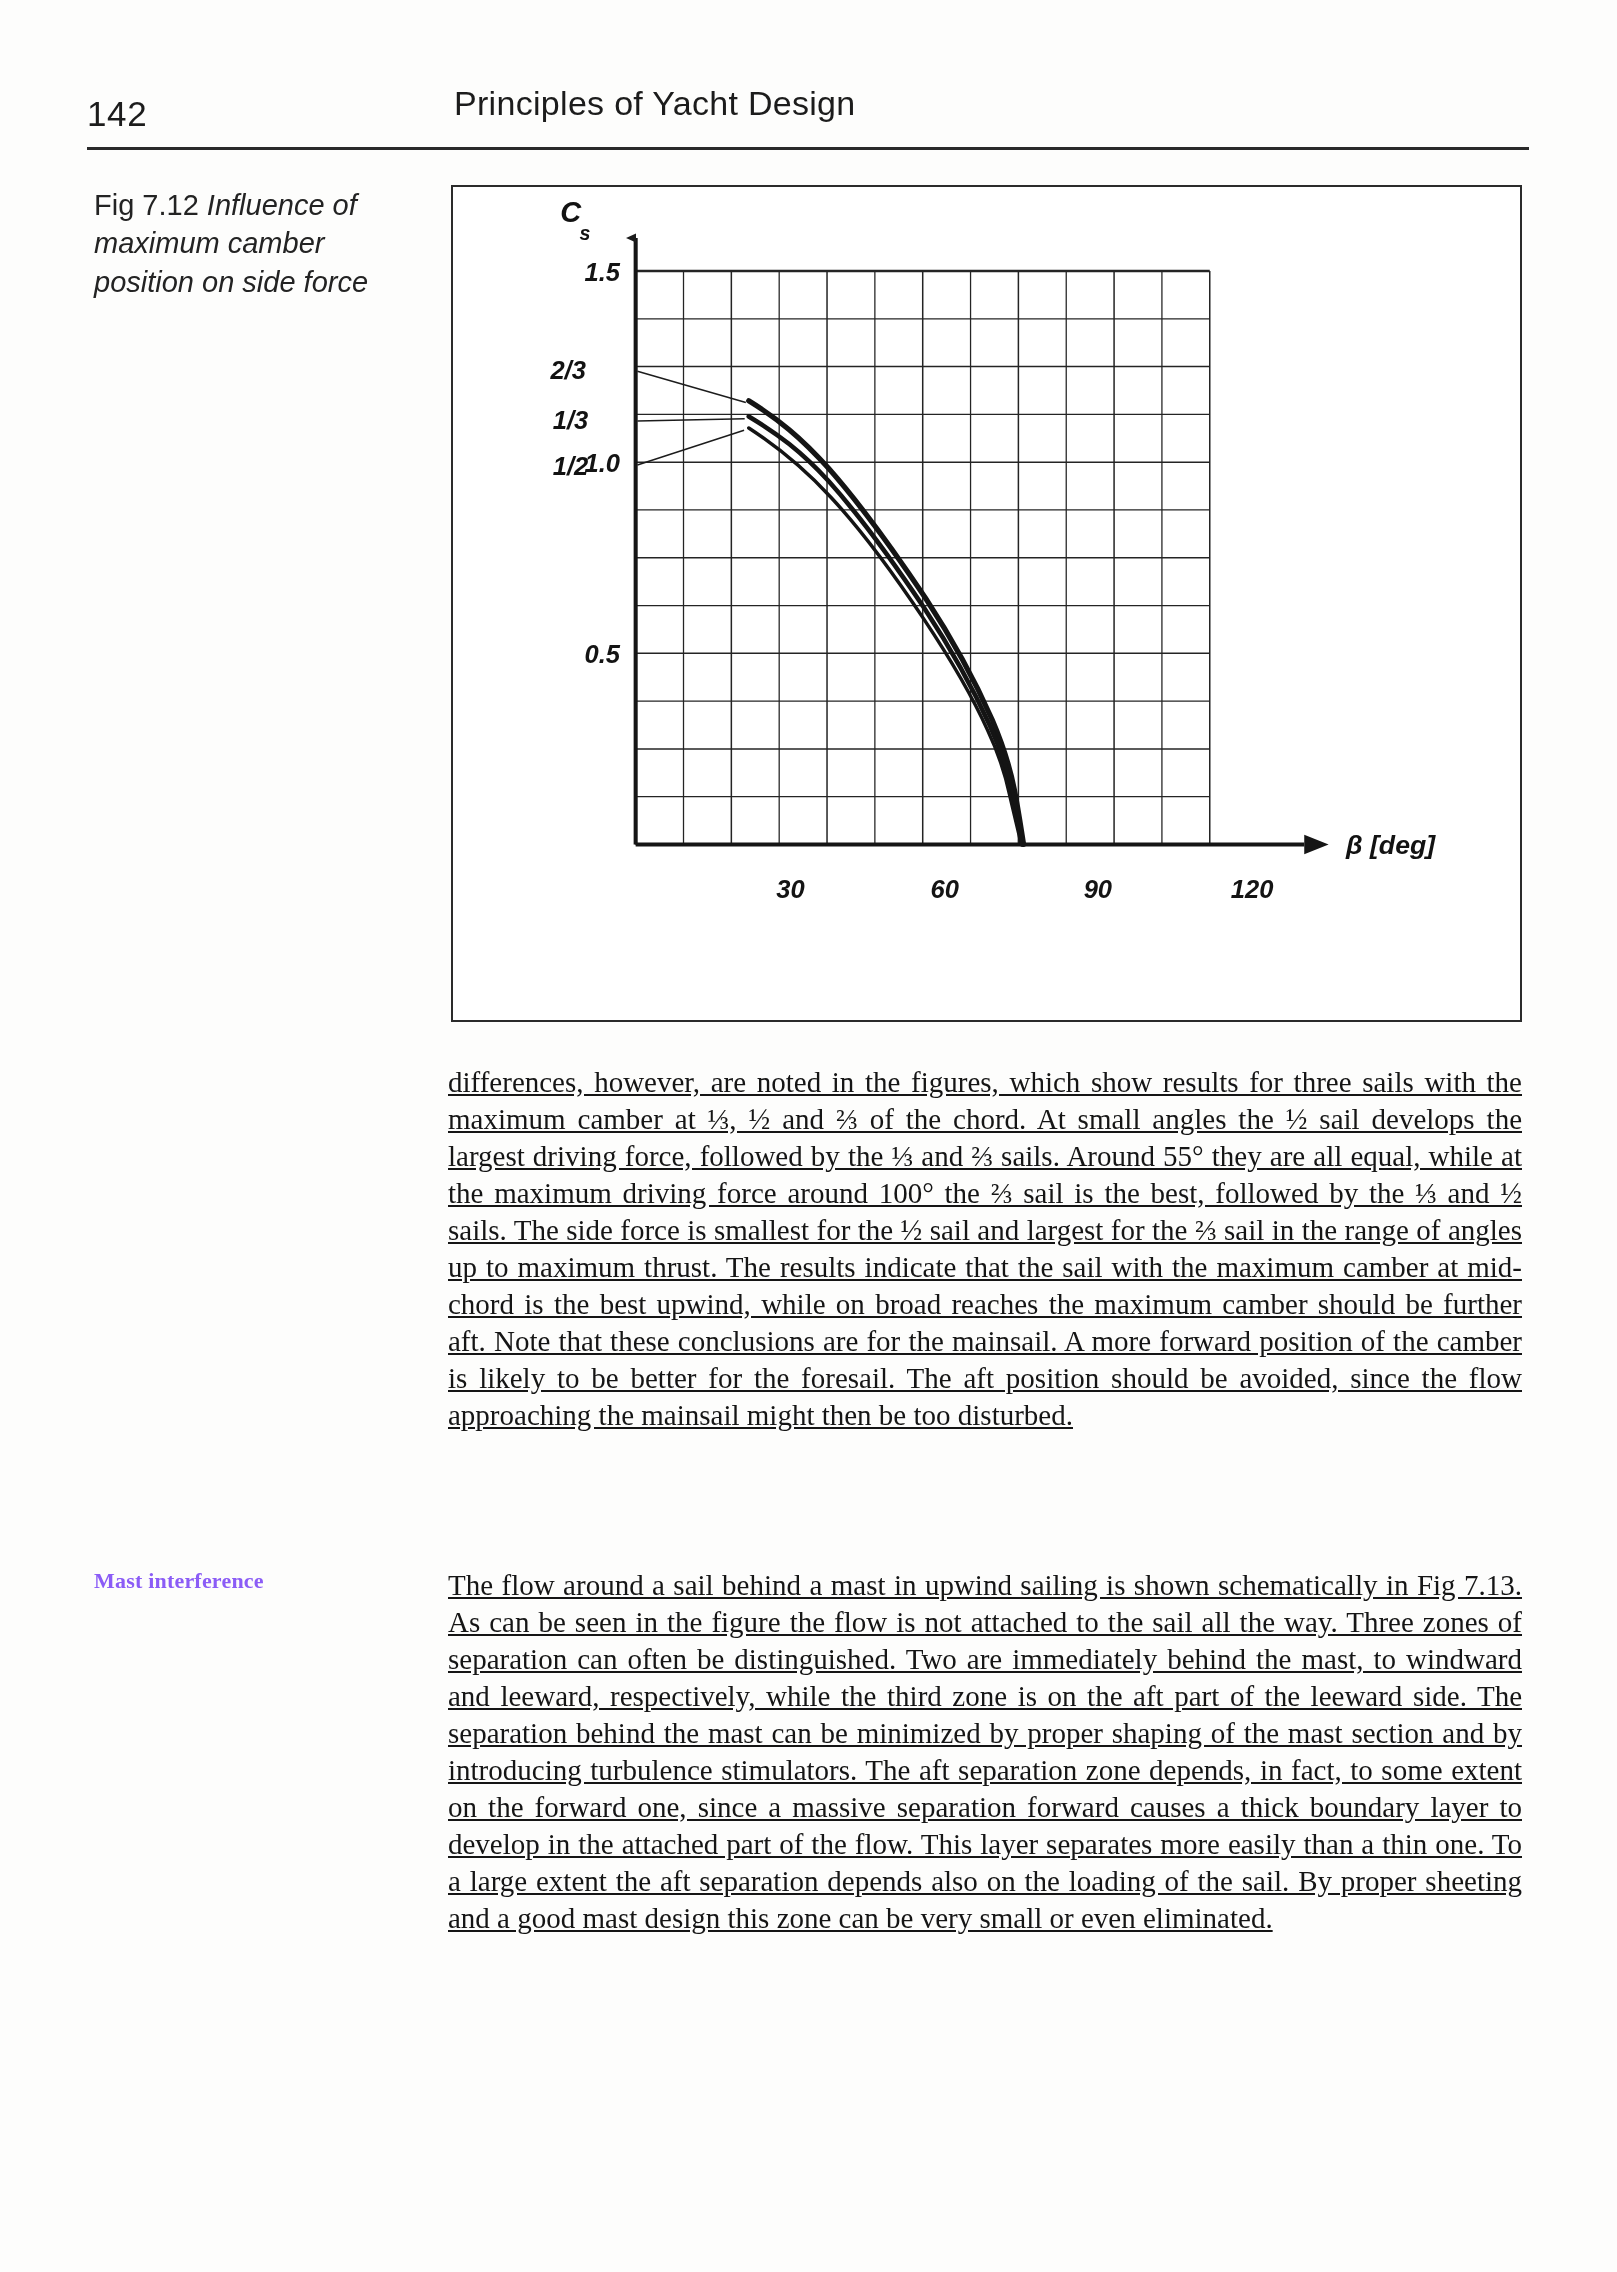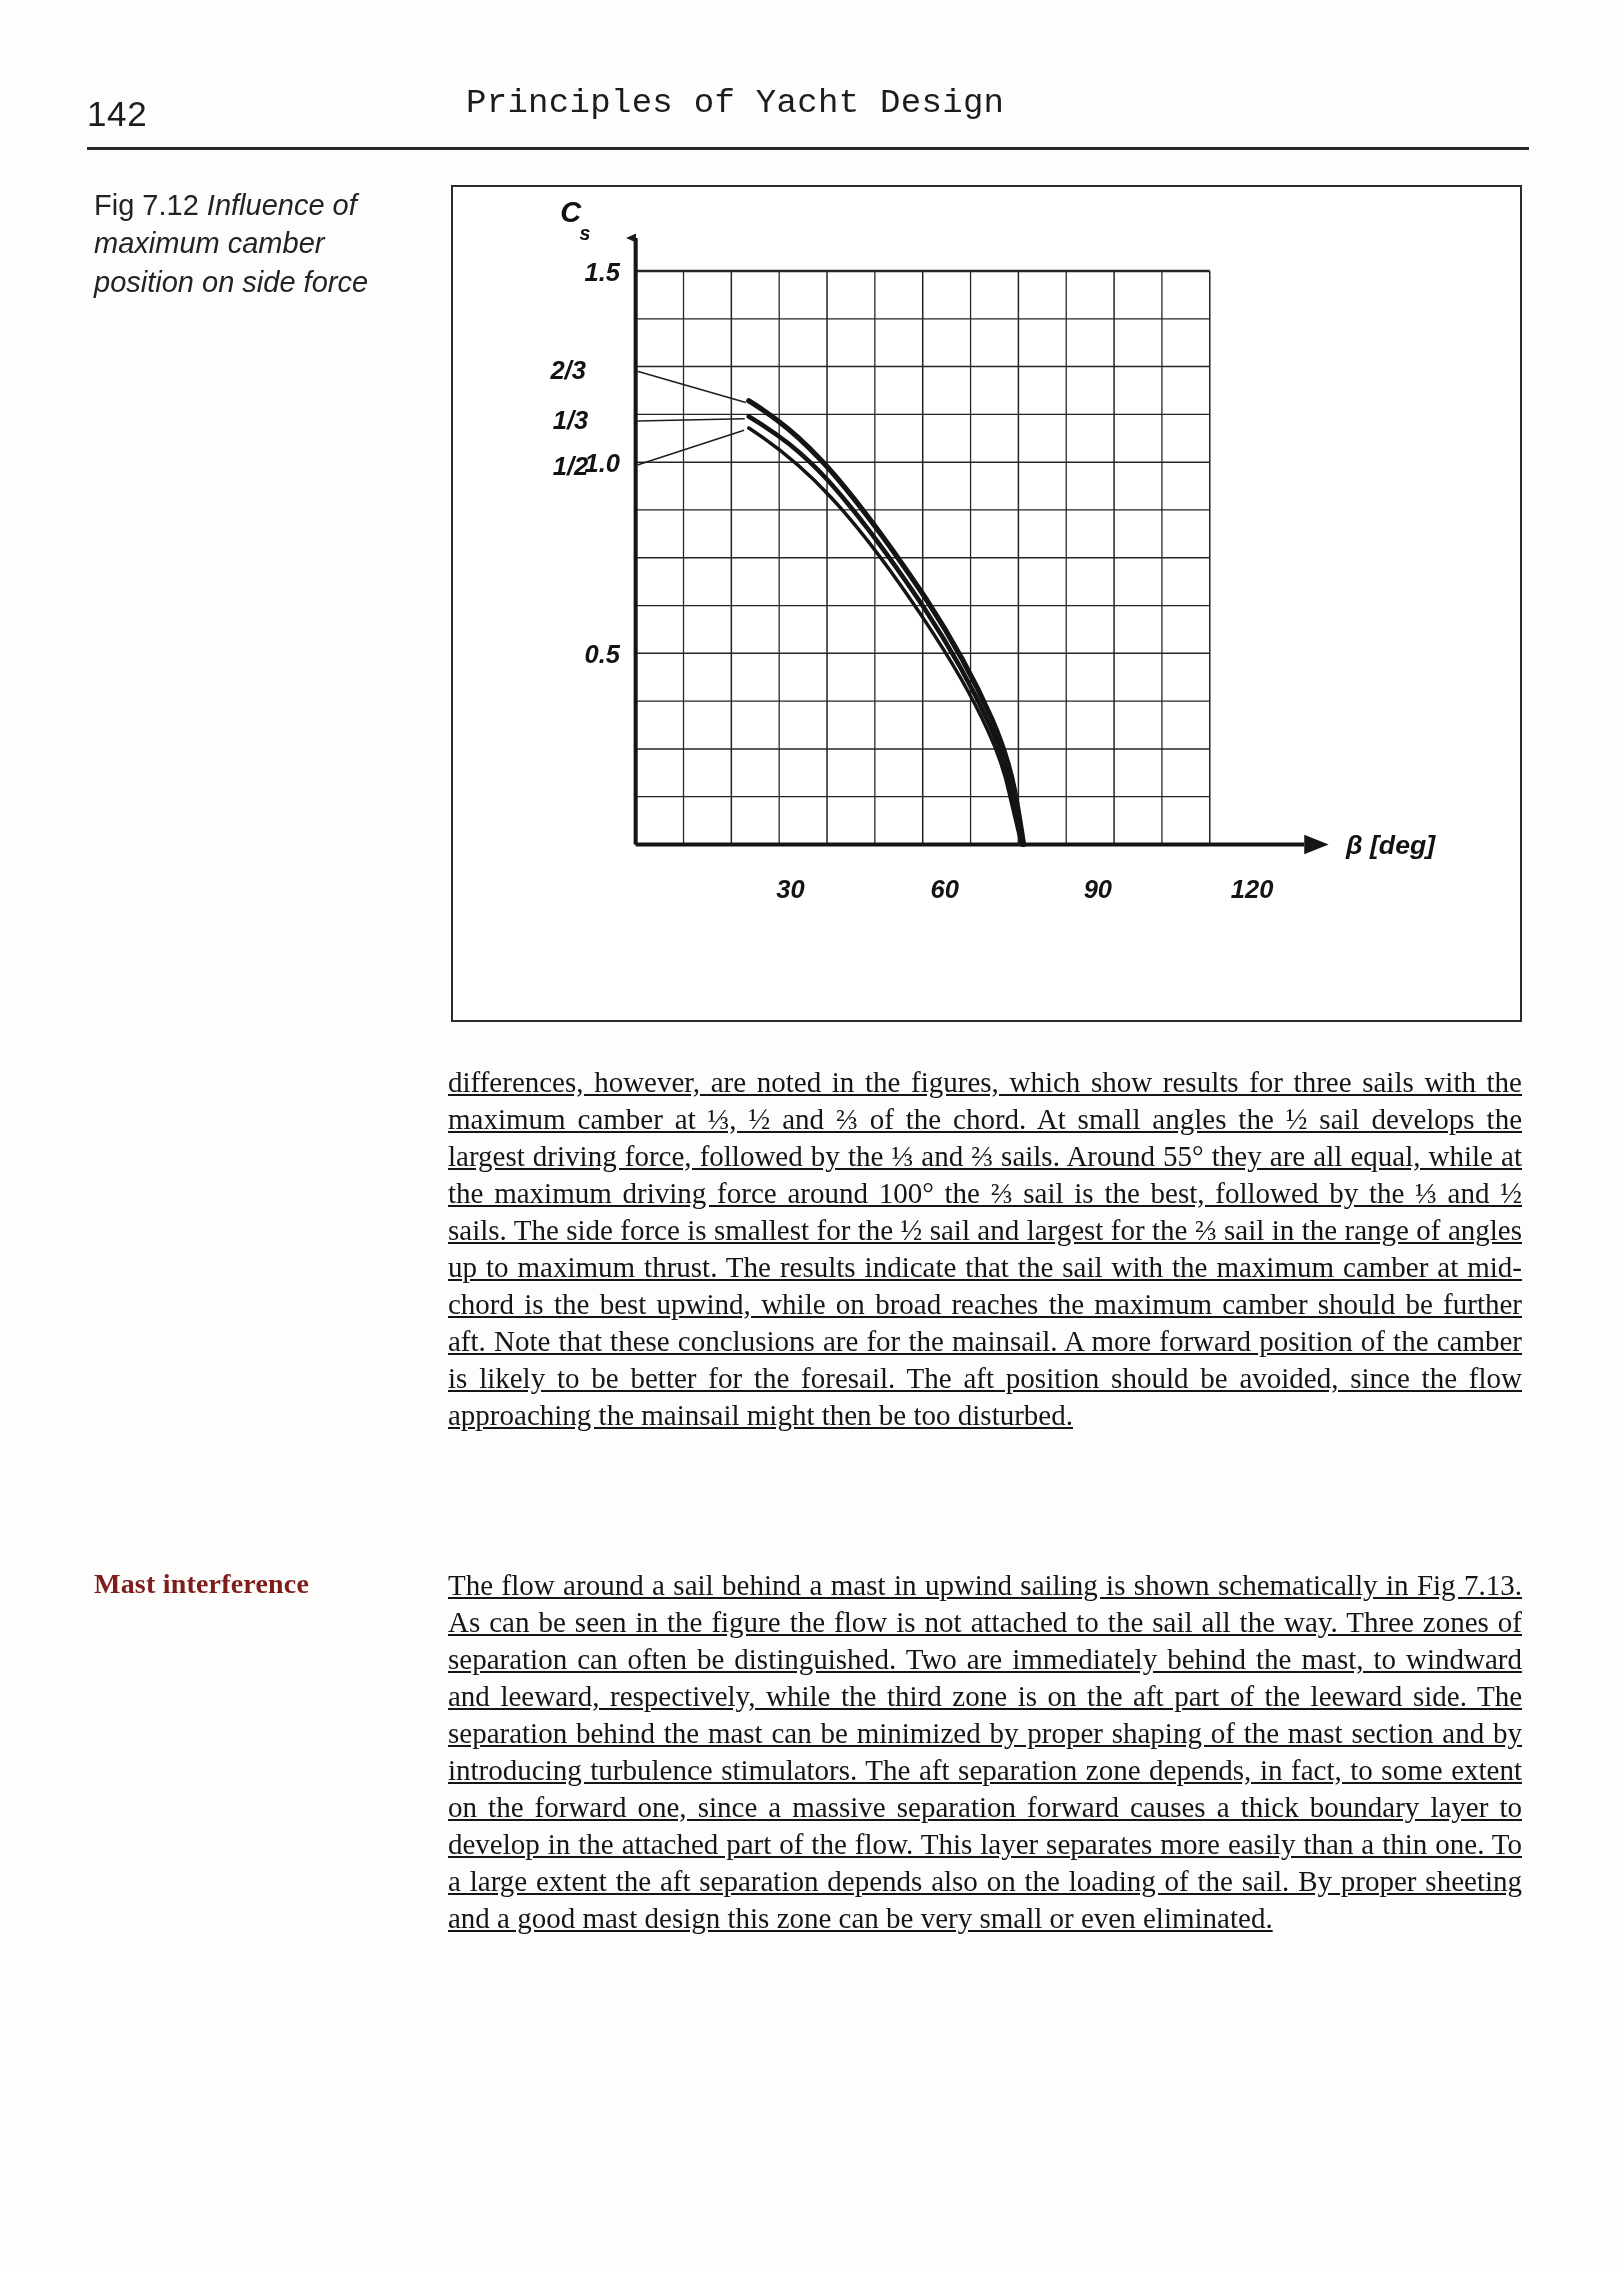--- a/index.html
+++ b/index.html
@@ -36,23 +36,23 @@
     top: 10.5px;
     font-family: "Liberation Sans", sans-serif;
     font-size: 35px;
     font-weight: 300;
     letter-spacing: 0.6px;
     color: #1c1c1c;
     margin-top: 7px;
   }
   .book-title {
     position: absolute;
-    left: 379px;
+    left: 367px;
     top: 8.1px;
-    font-family: Liberation Mono, monospace;
+    font-family: Liberation Sans, sans-serif;
     font-size: 34px;
     font-weight: 300;
     letter-spacing: 0.3px;
     color: #1c1c1c;
     white-space: nowrap;
   }
   .head-rule {
     position: absolute;
     left: 87px;
     top: 147px;
@@ -94,23 +94,23 @@
     height: 100%;
     display: block;
   }
 
   
   .side-head {
     position: absolute;
     left: 94px;
     font-family: "Liberation Serif", serif;
     font-weight: bold;
-    font-size: 28px;
+    font-size: 22px;
     letter-spacing: 0.2px;
-    color: #7f1d1d;
+    color: #8b5cf6;
   }
   .body-col {
     position: absolute;
     left: 448px;
     width: 1074px;
     font-family: "Liberation Serif", serif;
     font-size: 29px;
     line-height: 37px;
     text-align: justify;
     color: #151515;

